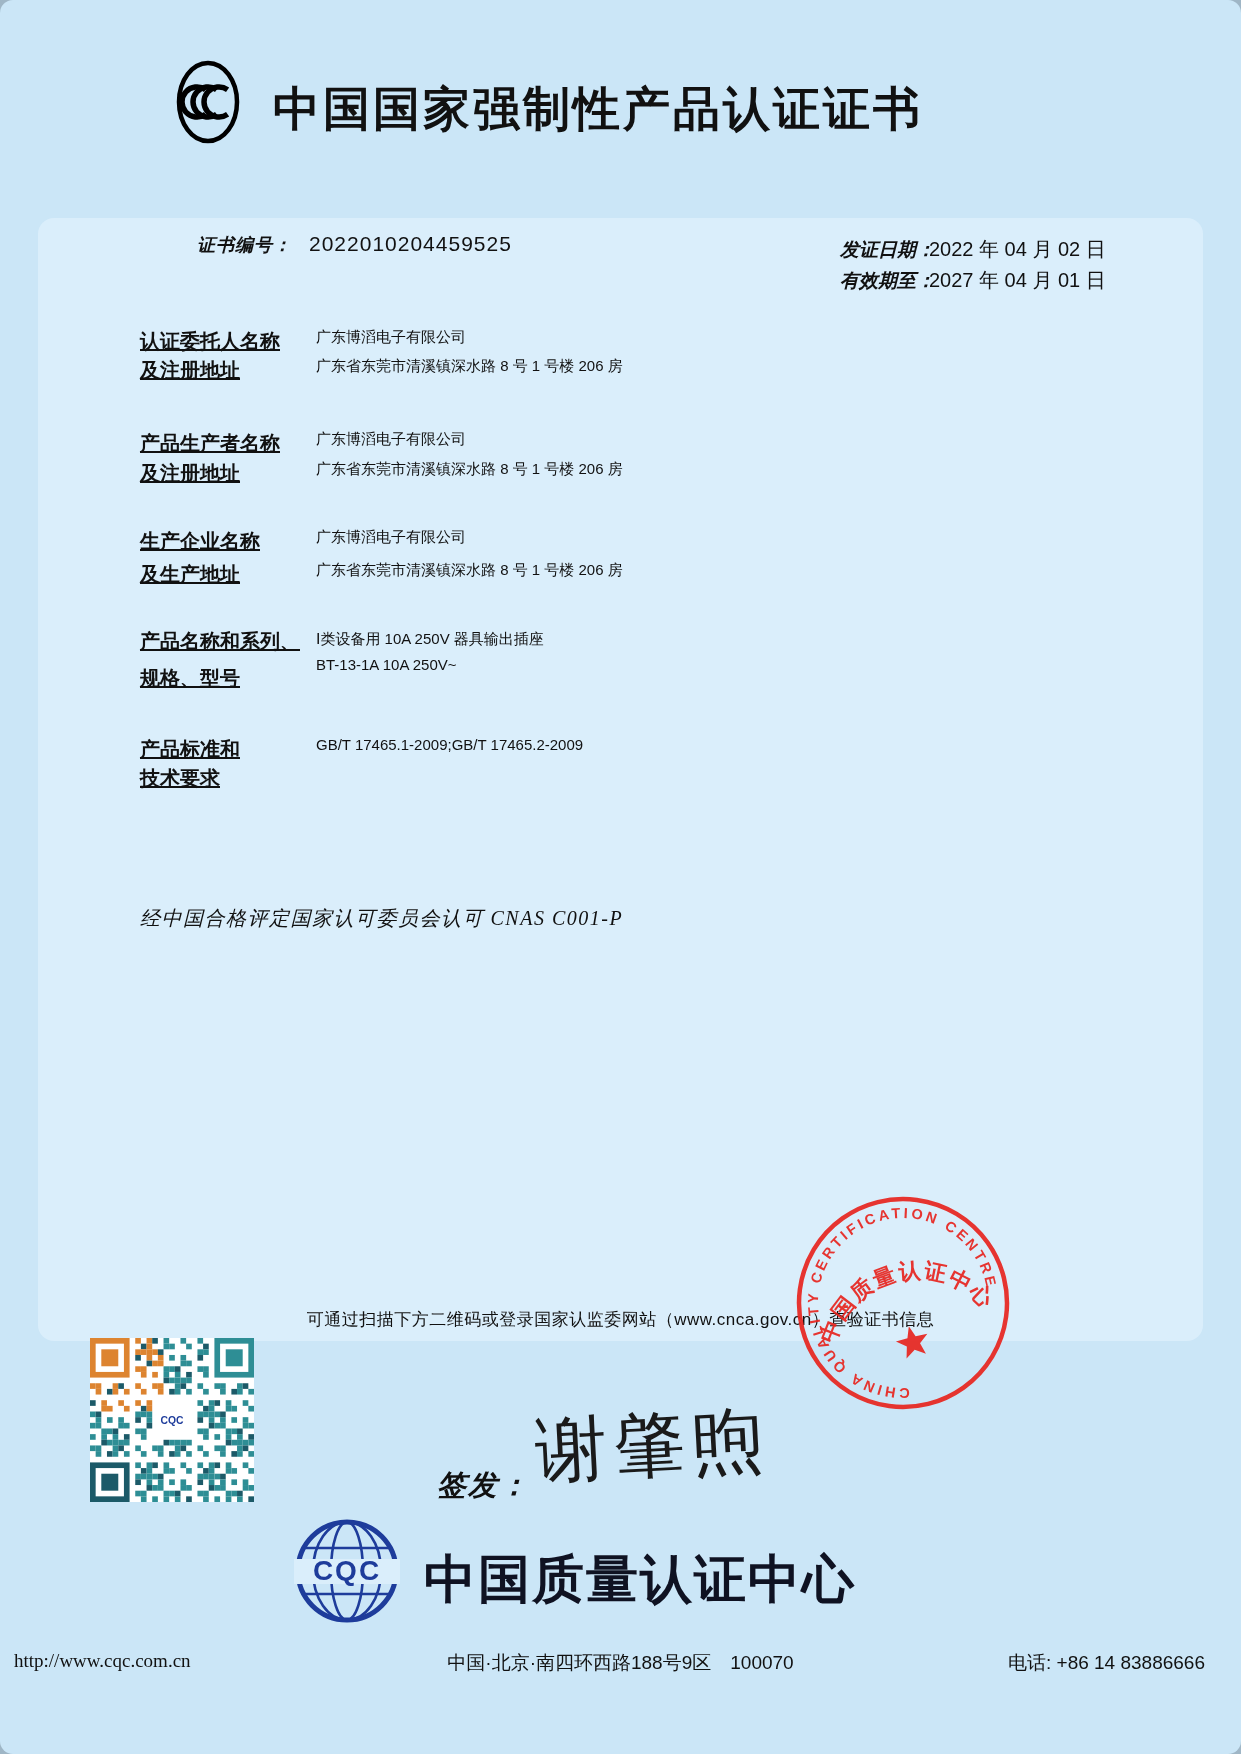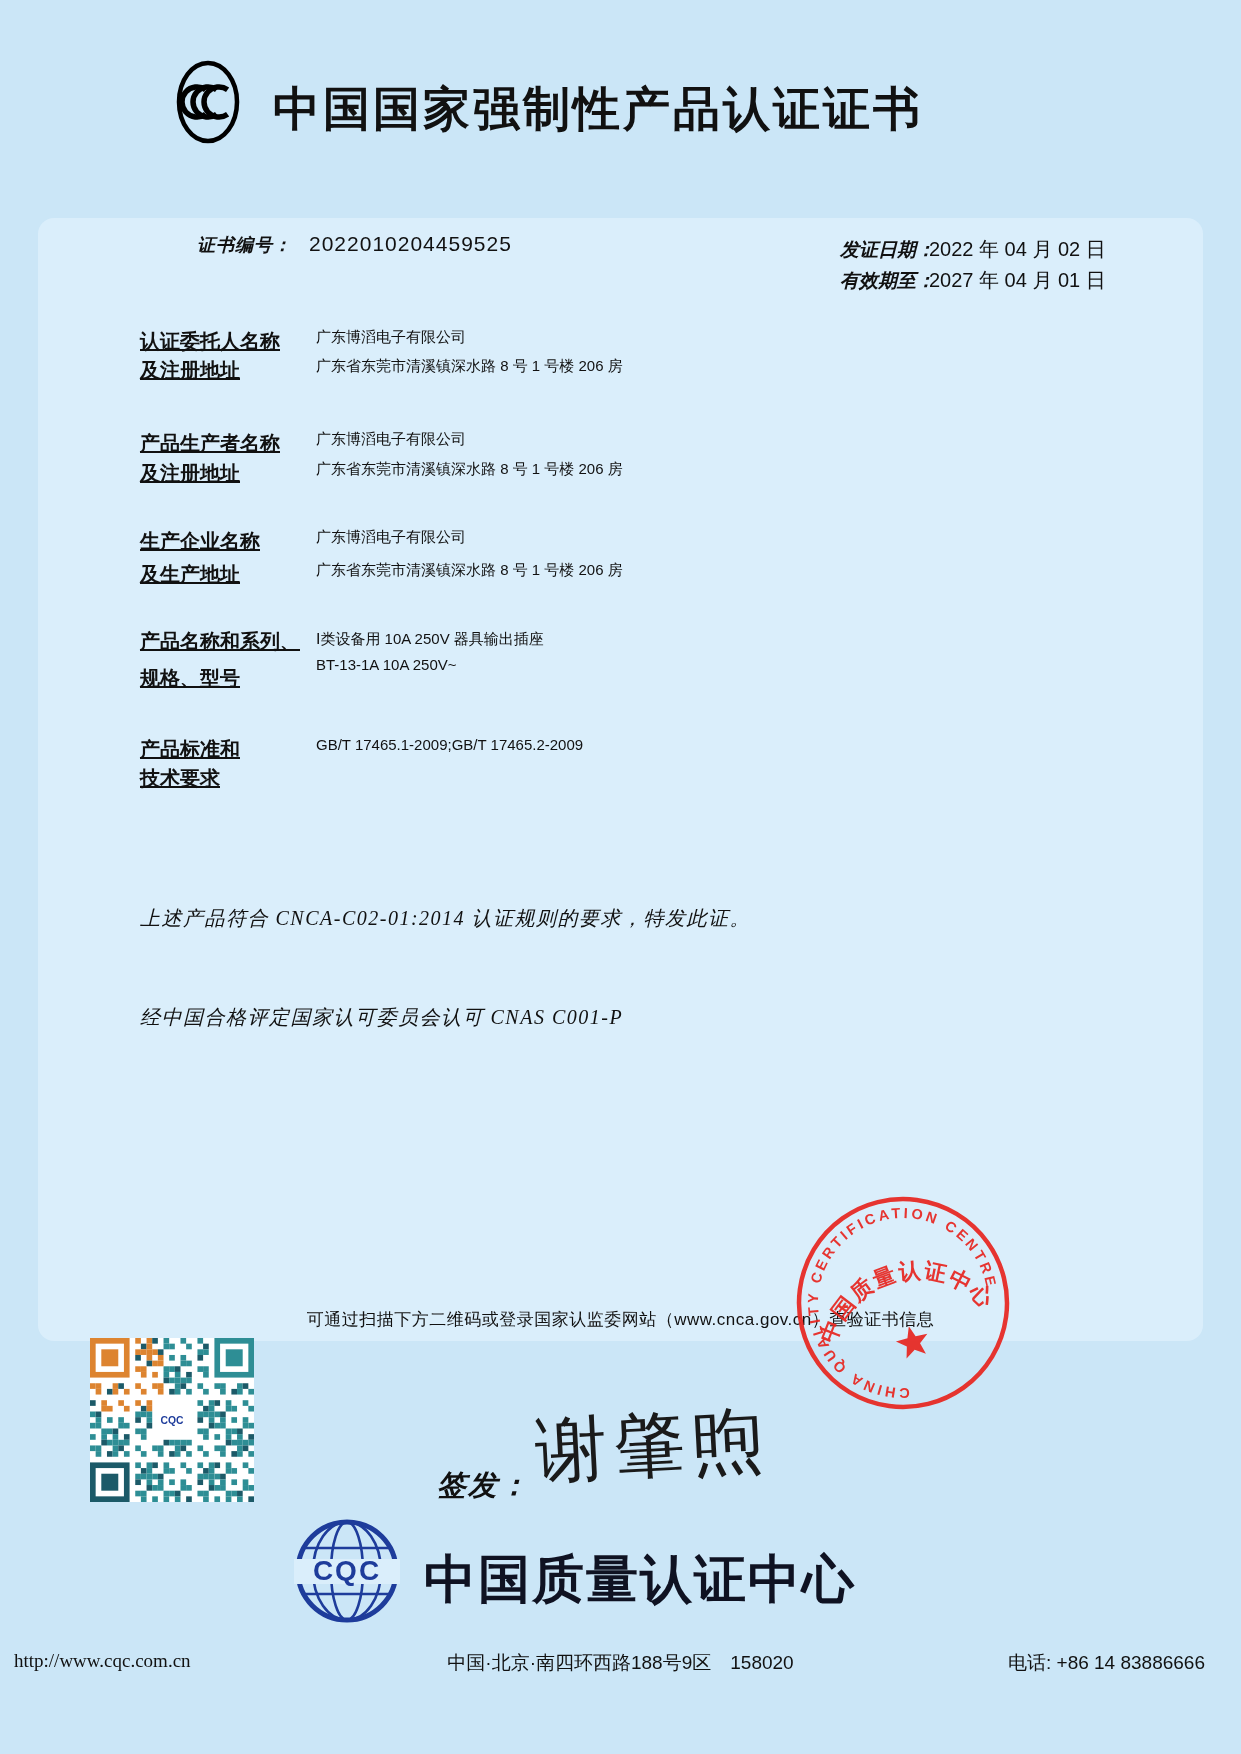--- a/index.html
+++ b/index.html
@@ -1,17 +1,17 @@
 <!DOCTYPE html>
 <html><head>
 <meta charset="utf-8">
 <style>
   html,body{margin:0;padding:0;background:#9fb6c6;}
   #page{position:relative;width:1241px;height:1754px;background:#cbe6f7;overflow:hidden;
-        font-family:"Liberation Sans",sans-serif;color:#111;margin:0 auto;}
+        font-family:"Liberation Sans",sans-serif;color:#111;margin:0 auto;border-radius:13px;}
   .panel{position:absolute;left:38px;top:218px;width:1165px;height:1123px;background:#daeefb;border-radius:16px;}
   .abs{position:absolute;white-space:pre;}
   .kai{font-family:"Liberation Serif",serif;font-style:italic;font-weight:bold;}
   .lbl{font-weight:bold;font-size:20px;text-decoration:underline;}
   .val{font-size:15px;}
   .title{font-size:47px;font-weight:bold;letter-spacing:3px;}
   .certno-label{font-size:18px;letter-spacing:1px;}
   .certno-val{font-size:21px;letter-spacing:1px;}
   .date-label{font-size:19px;}
   .date-val{font-size:20px;}
@@ -64,21 +64,20 @@
   <span class="abs lbl" style="left:140px;top:628px">产品名称和系列、</span>
   <span class="abs val" style="left:316px;top:630px">Ⅰ类设备用 10A 250V 器具输出插座</span>
   <span class="abs lbl" style="left:140px;top:665px">规格、型号</span>
   <span class="abs val" style="left:316px;top:656px">BT-13-1A 10A 250V~</span>
 
   <span class="abs lbl" style="left:140px;top:736px">产品标准和</span>
   <span class="abs val" style="left:316px;top:736px">GB/T 17465.1-2009;GB/T 17465.2-2009</span>
   <span class="abs lbl" style="left:140px;top:765px">技术要求</span>
 
   <div class="abs statement" style="left:140px;top:836px">
-    <div>上述产品符合 CNCA-C02-01:2014 认证规则的要求，特发此证。</div>
     <div>经中国合格评定国家认可委员会认可 CNAS C001-P</div>
   </div>
 
   <div class="abs note" style="left:0;top:1308px;width:1241px;text-align:center">可通过扫描下方二维码或登录国家认监委网站（www.cnca.gov.cn）查验证书信息</div>
 
   <svg class="abs" style="left:90px;top:1338px" width="164" height="164" viewBox="0 0 174 174">
       <rect x="0" y="0" width="174" height="174" fill="#ffffff"></rect>
       <rect x="48" y="0" width="6" height="6" fill="#dd8430"></rect>
       <rect x="60" y="0" width="6" height="6" fill="#dd8430"></rect>
       <rect x="66" y="0" width="6" height="6" fill="#1c5a68"></rect>
@@ -373,15 +372,15 @@
     <text font-size="14.5" font-weight="bold" letter-spacing="3" fill="#e8251f">
       <textPath href="#en-arc" startOffset="14">CHINA QUALITY CERTIFICATION CENTRE</textPath>
     </text>
     <text font-size="22" font-weight="bold" letter-spacing="2" fill="#e8251f">
       <textPath href="#cn-arc" startOffset="6">中国质量认证中心</textPath>
     </text>
     <polygon points="111,135 115.2,146.2 127.2,146.7 117.8,154.2 121,165.8 111,159.2 101,165.8 104.2,154.2 94.8,146.7 106.8,146.2" fill="#e8251f"></polygon>
   </svg>
 
   <span class="abs footer mono" style="left:14px;top:1650px">http://www.cqc.com.cn</span>
-  <span class="abs footer" style="left:0;top:1650px;width:1241px;text-align:center">中国·北京·南四环西路188号9区　158020</span>
+  <span class="abs footer" style="left:0;top:1650px;width:1241px;text-align:center">中国·北京·南四环西路188号9区　100070</span>
   <span class="abs footer" style="right:36px;top:1650px">电话: +86 14 83886666</span>
 </div>
 
 </body></html>

